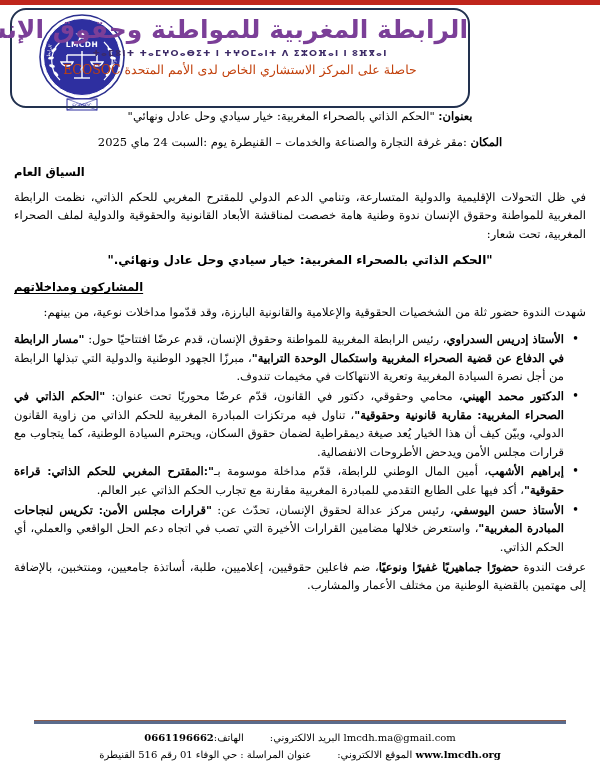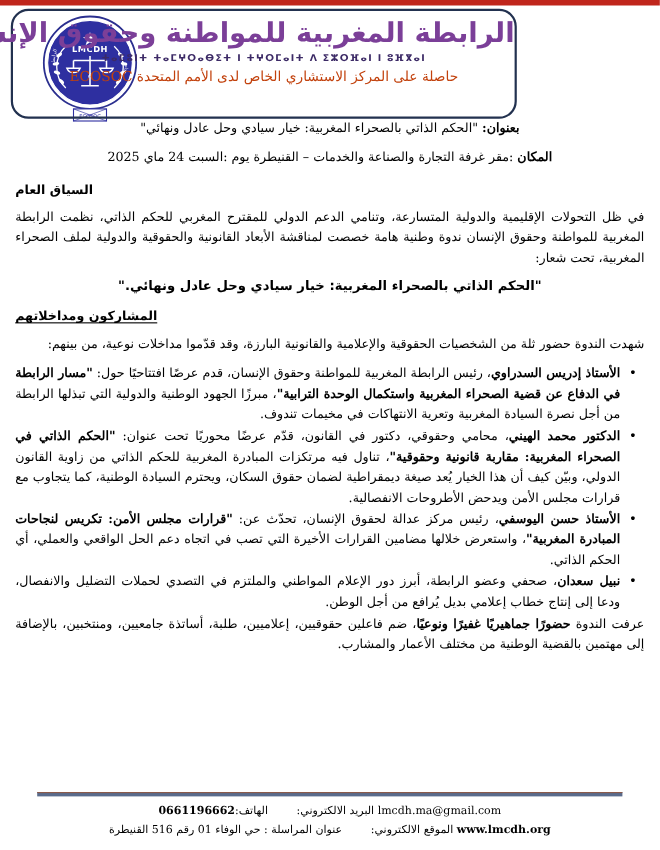--- a/index.html
+++ b/index.html
@@ -290,25 +290,25 @@
   <ul class="people">
     <li>
       <b>الأستاذ إدريس السدراوي</b><span>، رئيس الرابطة المغربية للمواطنة وحقوق الإنسان، قدم عرضًا افتتاحيًا حول:</span>
       <b>"مسار الرابطة في الدفاع عن قضية الصحراء المغربية واستكمال الوحدة الترابية"</b><span>، مبرزًا الجهود الوطنية والدولية التي تبذلها الرابطة من أجل نصرة السيادة المغربية وتعرية الانتهاكات في مخيمات تندوف.</span>
     </li>
     <li>
       <b>الدكتور محمد الهيني</b><span>، محامي وحقوقي، دكتور في القانون، قدّم عرضًا محوريًا تحت عنوان:</span>
       <b>"الحكم الذاتي في الصحراء المغربية: مقاربة قانونية وحقوقية"</b><span>، تناول فيه مرتكزات المبادرة المغربية للحكم الذاتي من زاوية القانون الدولي، وبيّن كيف أن هذا الخيار يُعد صيغة ديمقراطية لضمان حقوق السكان، ويحترم السيادة الوطنية، كما يتجاوب مع قرارات مجلس الأمن ويدحض الأطروحات الانفصالية.</span>
     </li>
     <li>
+      <b>إبراهيم الأشهب</b><span>، أمين المال الوطني للرابطة، قدّم مداخلة موسومة بـ</span><b>":المقترح المغربي للحكم الذاتي: قراءة حقوقية"</b><span>، أكد فيها على الطابع التقدمي للمبادرة المغربية مقارنة مع تجارب الحكم الذاتي عبر العالم.</span>
+    </li>
+    <li>
       <b>الأستاذ حسن اليوسفي</b><span>، رئيس مركز عدالة لحقوق الإنسان، تحدّث عن:</span>
       <b>"قرارات مجلس الأمن: تكريس لنجاحات المبادرة المغربية"</b><span>، واستعرض خلالها مضامين القرارات الأخيرة التي تصب في اتجاه دعم الحل الواقعي والعملي، أي الحكم الذاتي.</span>
-    </li>
-    <li>
-      <b>نبيل سعدان</b><span>، صحفي وعضو الرابطة، أبرز دور الإعلام المواطني والملتزم في التصدي لحملات التضليل والانفصال، ودعا إلى إنتاج خطاب إعلامي بديل يُرافع من أجل الوطن.</span>
     </li>
   </ul>
 
   <p class="para"><span>عرفت الندوة </span><b>حضورًا جماهيريًا غفيرًا ونوعيًا</b><span>، ضم فاعلين حقوقيين، إعلاميين، طلبة، أساتذة جامعيين، ومنتخبين، بالإضافة إلى مهتمين بالقضية الوطنية من مختلف الأعمار والمشارب.</span></p>
 
 </main>
 
 <footer class="footer">
   <div class="footer-rule"></div>
 

